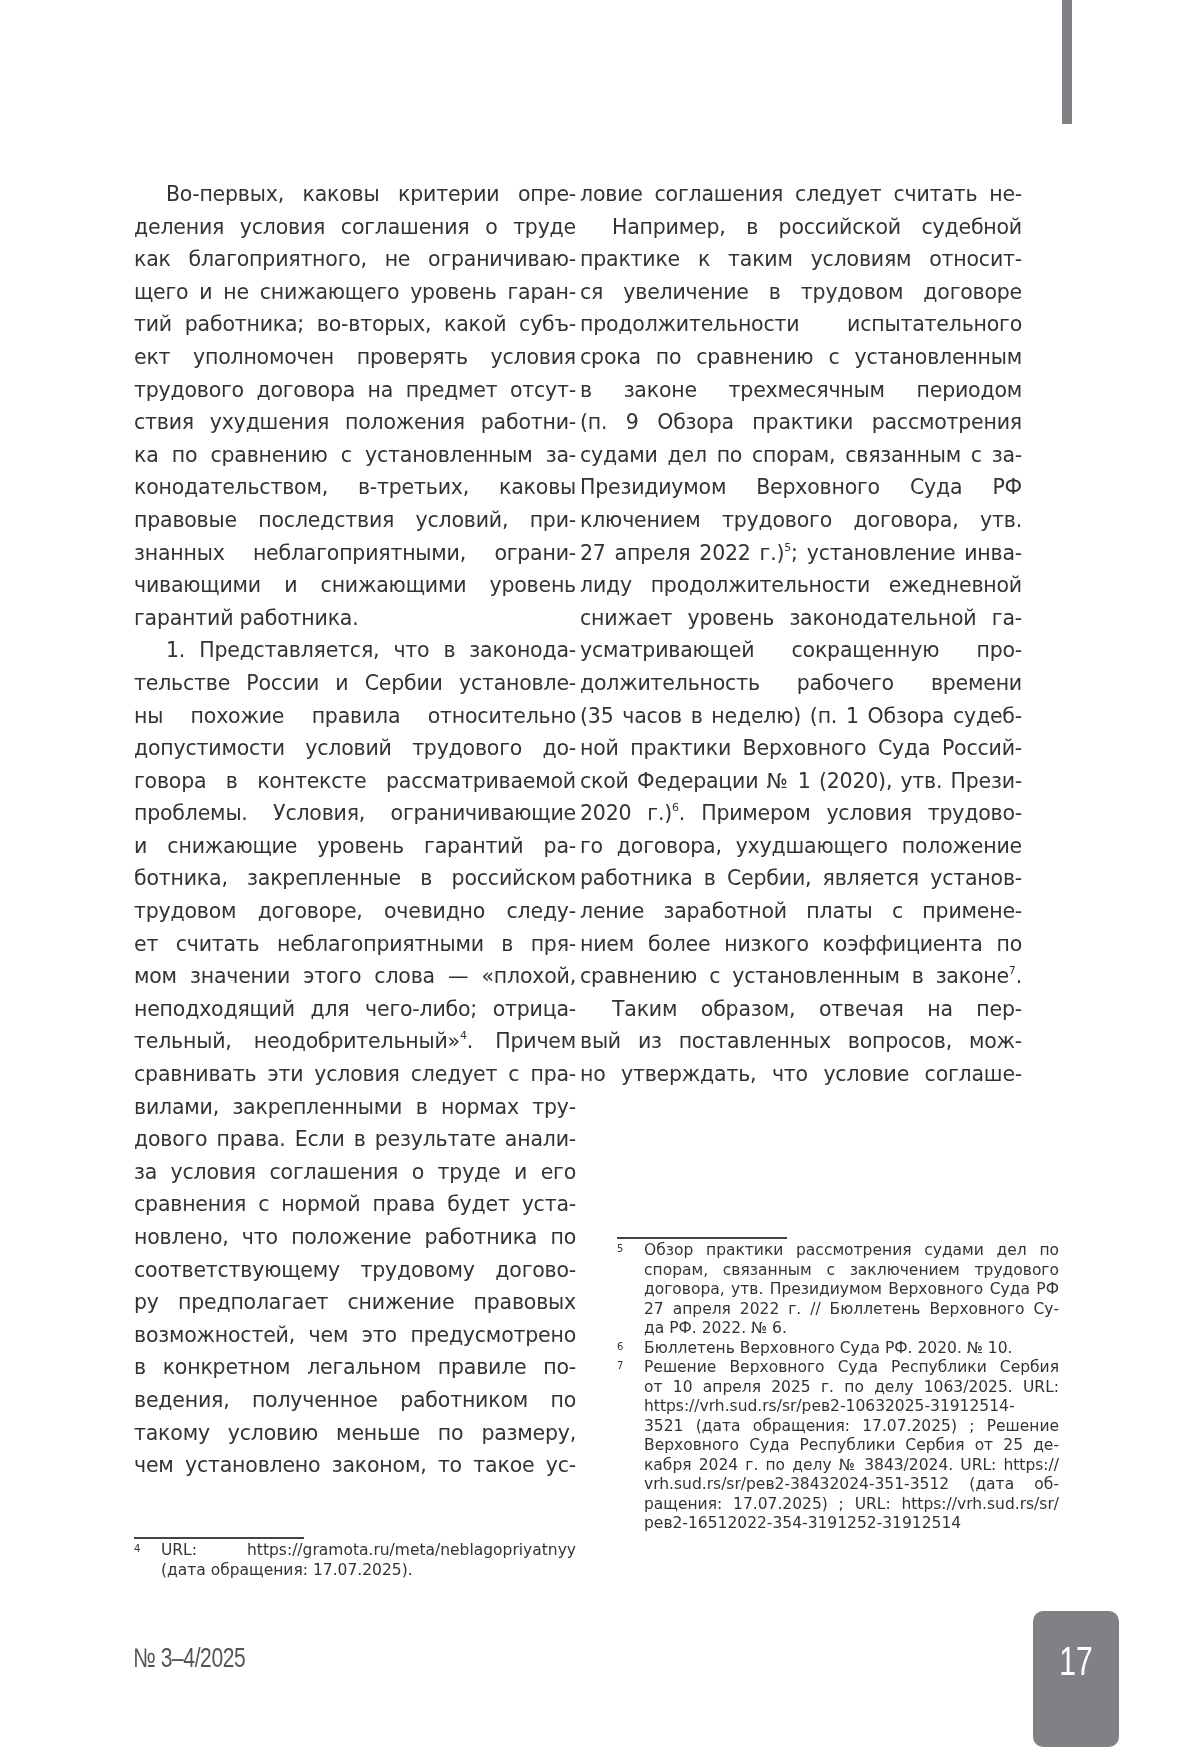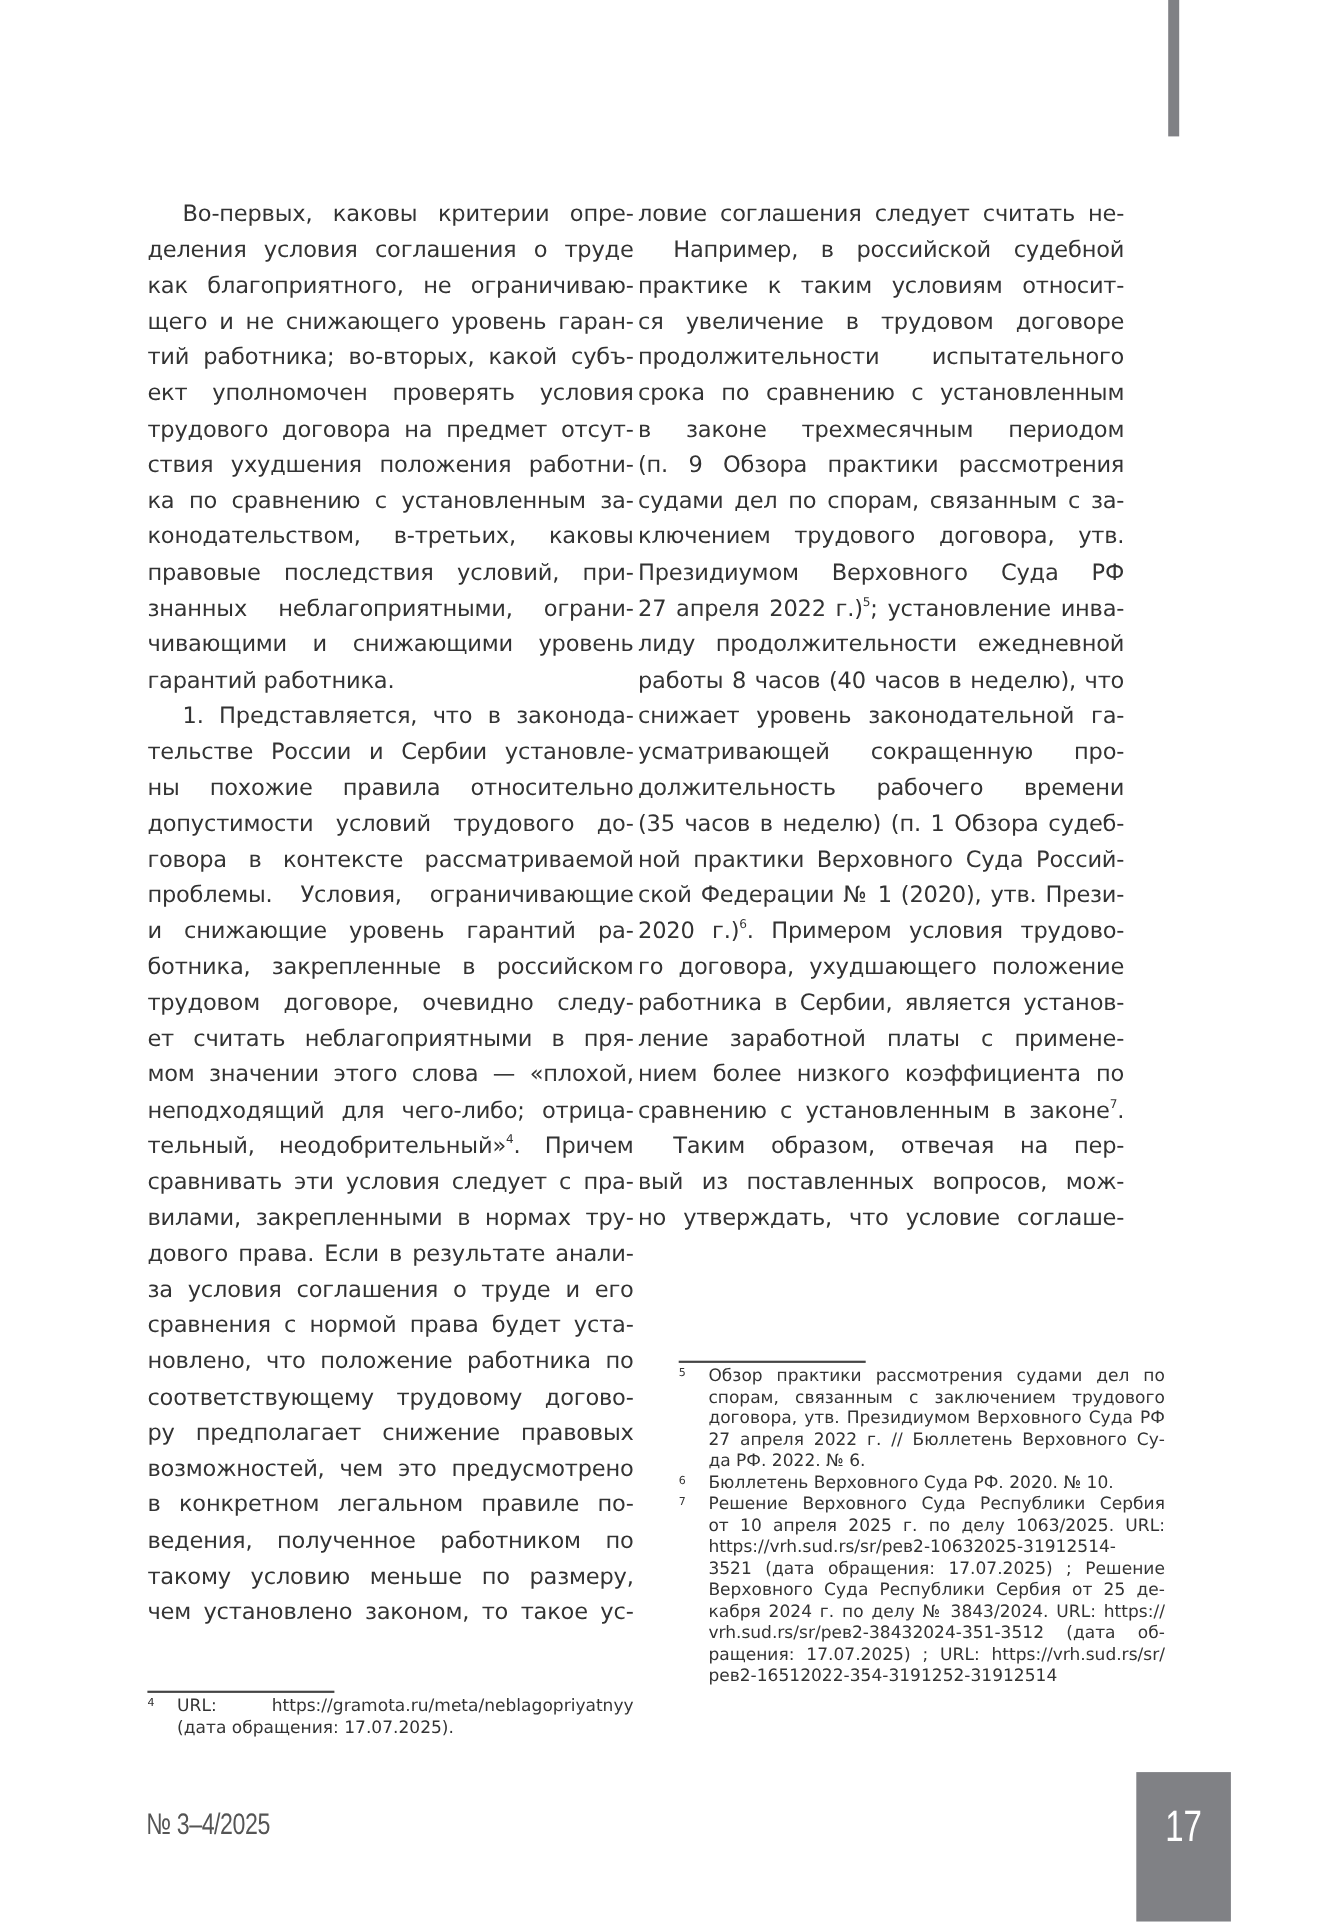--- a/index.html
+++ b/index.html
@@ -15,21 +15,21 @@
   .ln.indent { padding-left: 32px; }
   sup { font-size: 11px; line-height: 0; vertical-align: 9px; }
   .fn-rule { position: absolute; height: 1.5px; background: #444; width: 170px; }
   .fn { position: absolute; font-size: 15.5px; line-height: 19.5px; width: 442px; }
   .fn-item { position: relative; padding-left: 27px; }
   .fn-num { position: absolute; left: 0; top: -2px; font-size: 10px; }
   .fn-line { display: block; white-space: nowrap; text-align: justify; text-align-last: justify; }
   .fn-line.last { text-align-last: left; }
   .issue { position: absolute; left: 133px; top: 1643px; font-family: "Liberation Sans Narrow", "Liberation Sans", sans-serif;
            font-size: 27px; color: #555; transform: scaleX(0.78); transform-origin: left top; letter-spacing: -0.5px; }
-  .page-tab { position: absolute; left: 1033px; top: 1611px; width: 86px; height: 136px; background: #808185; }
+  .page-tab { position: absolute; left: 1033px; top: 1611px; width: 86px; height: 136px; background: #808185; border-radius: 10px; }
   .page-num { position: absolute; left: 0; right: 0; top: 28px; text-align: center; color: #ffffff;
               font-family: "Liberation Sans", sans-serif; font-size: 40px; transform: scaleX(0.75); }
 </style>
 </head>
 <body>
 
 <div class="top-bar"></div>
 
 <div class="col col-left" id="left-body">
     <span class="ln indent"><span>Во-первых, каковы критерии опре-</span></span>
@@ -85,25 +85,24 @@
 <div class="col col-right" id="right-body">
     <span class="ln"><span>ловие соглашения следует считать не-</span></span>
     <span class="ln indent"><span>Например, в российской судебной</span></span>
     <span class="ln"><span>практике к таким условиям относит-</span></span>
     <span class="ln"><span>ся увеличение в трудовом договоре</span></span>
     <span class="ln"><span>продолжительности испытательного</span></span>
     <span class="ln"><span>срока по сравнению с установленным</span></span>
     <span class="ln"><span>в законе трехмесячным периодом</span></span>
     <span class="ln"><span>(п. 9 Обзора практики рассмотрения</span></span>
     <span class="ln"><span>судами дел по спорам, связанным с за-</span></span>
+    <span class="ln"><span>Президиумом Верховного Суда РФ</span></span>
     <span class="ln"><span>ключением трудового договора, утв.</span></span>
-    <span class="ln"><span>Президиумом Верховного Суда РФ</span></span>
     <span class="ln"><span>27 апреля 2022 г.)</span><sup>5</sup><span>; установление инва-</span></span>
     <span class="ln"><span>лиду продолжительности ежедневной</span></span>
-    <span class="ln"><span>работы 8 часов (40 часов в неделю), что</span></span>
     <span class="ln"><span>снижает уровень законодательной га-</span></span>
     <span class="ln"><span>усматривающей сокращенную про-</span></span>
     <span class="ln"><span>должительность рабочего времени</span></span>
     <span class="ln"><span>(35 часов в неделю) (п. 1 Обзора судеб-</span></span>
     <span class="ln"><span>ной практики Верховного Суда Россий-</span></span>
     <span class="ln"><span>ской Федерации № 1 (2020), утв. Прези-</span></span>
     <span class="ln"><span>2020 г.)</span><sup>6</sup><span>. Примером условия трудово-</span></span>
     <span class="ln"><span>го договора, ухудшающего положение</span></span>
     <span class="ln"><span>работника в Сербии, является установ-</span></span>
     <span class="ln"><span>ление заработной платы с примене-</span></span>

